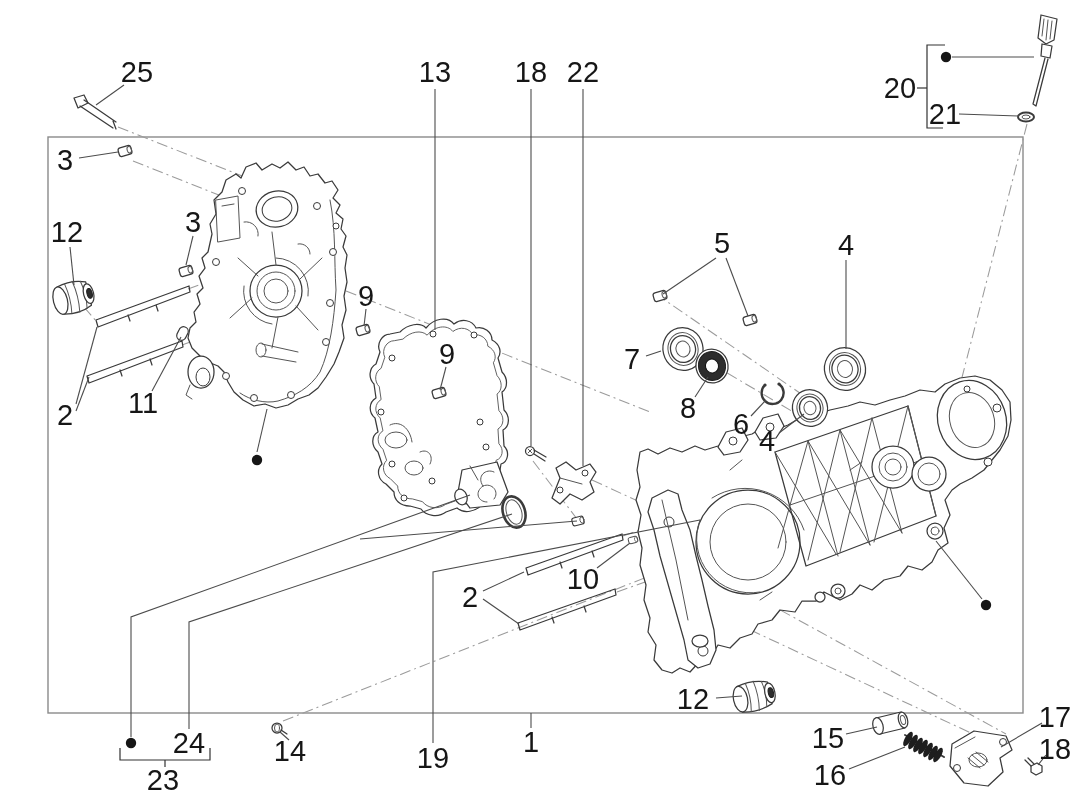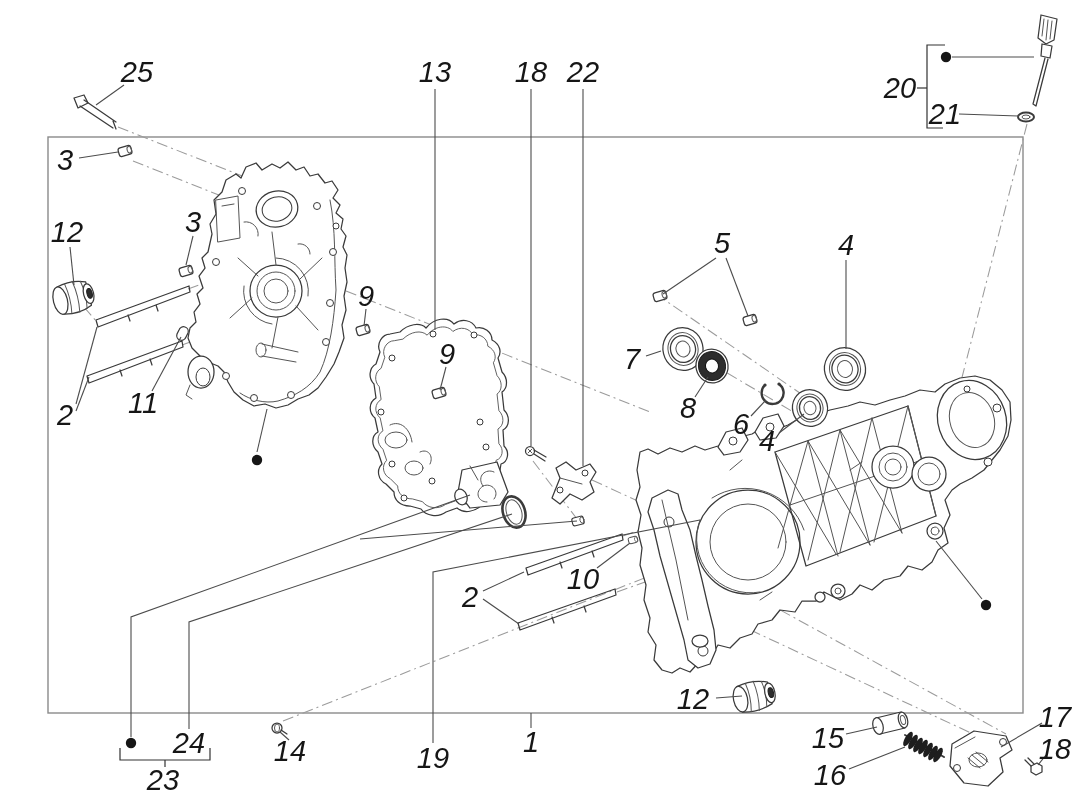--- a/index.html
+++ b/index.html
@@ -1,17 +1,17 @@
 <!DOCTYPE html>
 <html><head>
 <meta charset="utf-8">
 <style>
   html,body{margin:0;padding:0;background:#fff;}
   #stage{position:relative;width:1079px;height:800px;background:#fff;overflow:hidden;
-         font-family:"Liberation Sans",sans-serif;font-style:italic;}
+         font-family:"Liberation Sans",sans-serif;}
   svg{position:absolute;left:0;top:0;}
   .art{stroke:#3a3a3a;stroke-width:1.25;fill:none;stroke-linejoin:round;stroke-linecap:round;}
   .artf{stroke:#3a3a3a;stroke-width:1.25;fill:#ffffff;stroke-linejoin:round;}
   .det{stroke:#555;stroke-width:1;fill:none;stroke-linecap:round;}
   .hole{stroke:#3a3a3a;stroke-width:1;fill:#ffffff;}
   .dark{fill:#2d2d2d;stroke:#1e1e1e;stroke-width:1;}
   .leader{stroke:#4c4c4c;stroke-width:1.1;fill:none;}
   .axis{stroke:#9b9b9b;stroke-width:1.05;fill:none;stroke-dasharray:11 4 2 4;}
   .bracket{stroke:#333;stroke-width:1.2;fill:none;}
   .callout-text{font-family:"Liberation Sans",sans-serif;font-size:29px;fill:#161616;}

